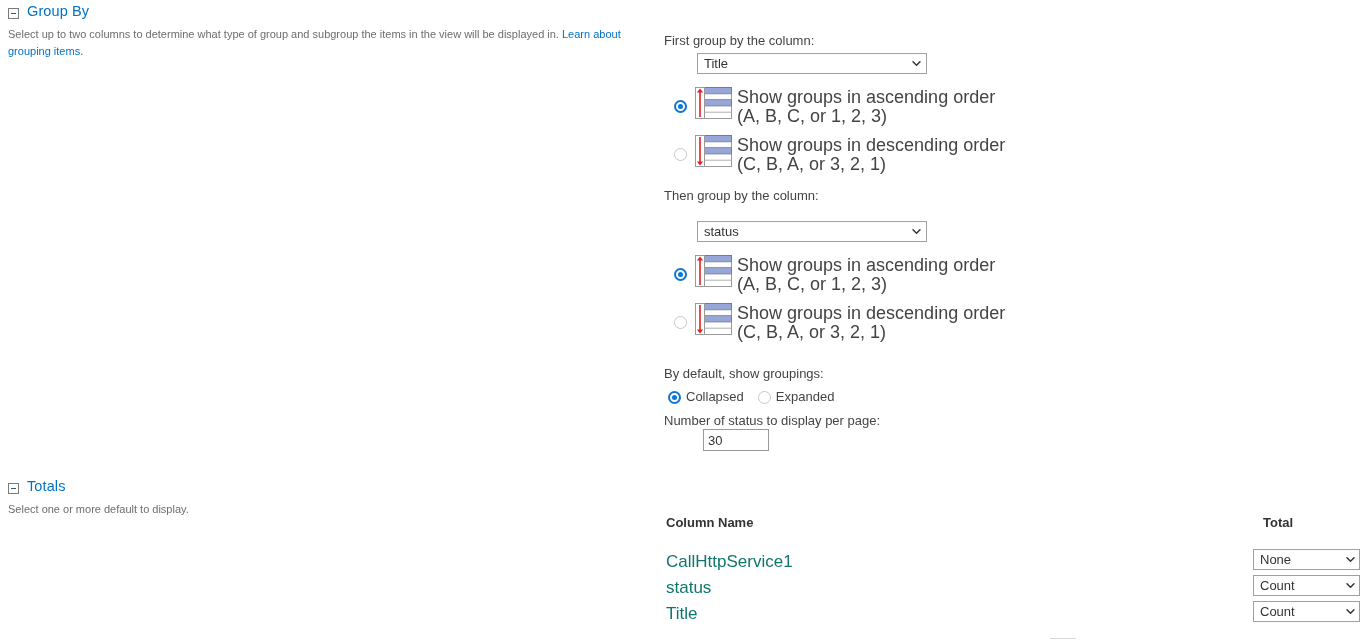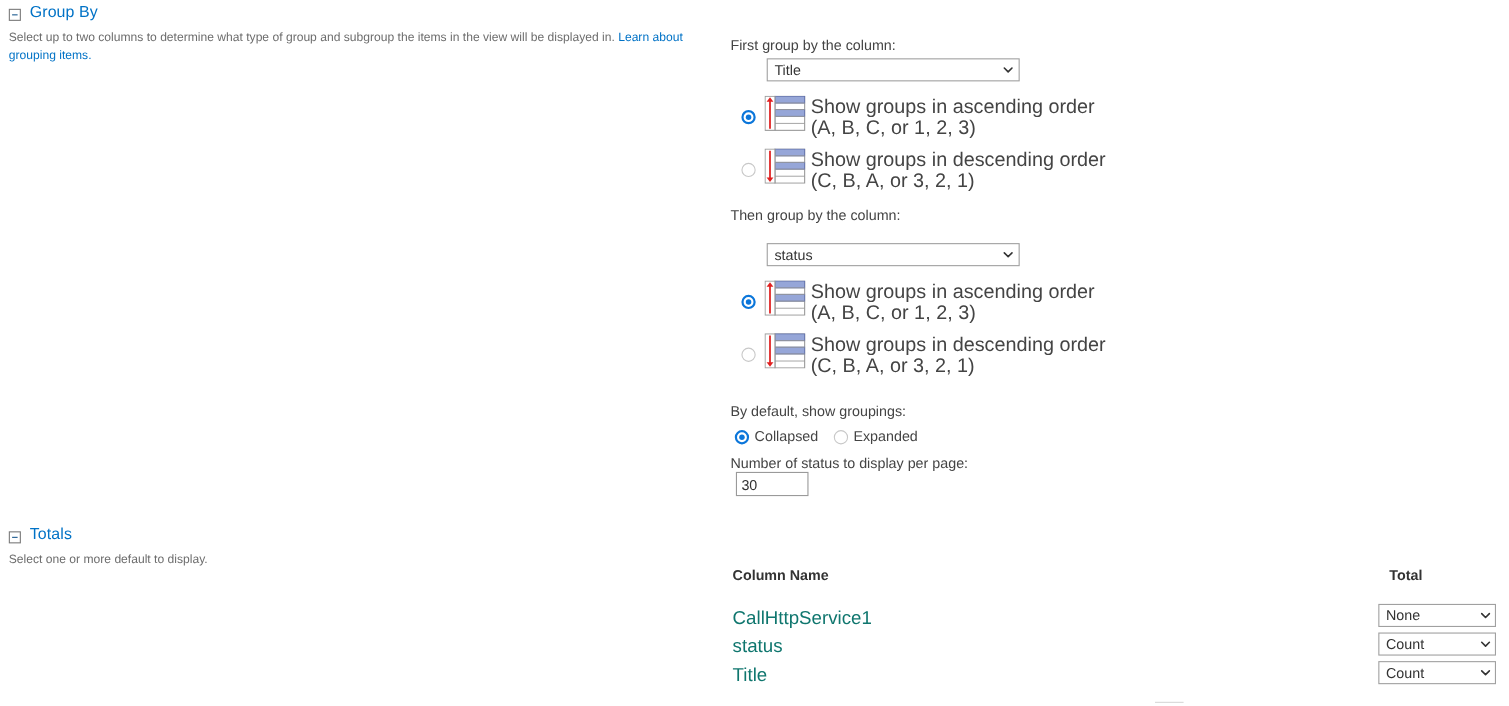--- a/index.html
+++ b/index.html
@@ -95,20 +95,21 @@
     position: absolute;
     height: 22px;
     width: 66px;
     border: 1px solid #9a9a9a;
     background: #ffffff;
     font-size: 13px;
     color: #333333;
     padding: 0 4px;
     line-height: 20px;
     font-family: "Liberation Sans", sans-serif;
+    margin-left: 34px;
   }
 
   
   .radio {
     position: absolute;
     width: 13px;
     height: 13px;
     border-radius: 50%;
     border: 1px solid #c8c8c8;
     background: #ffffff;

